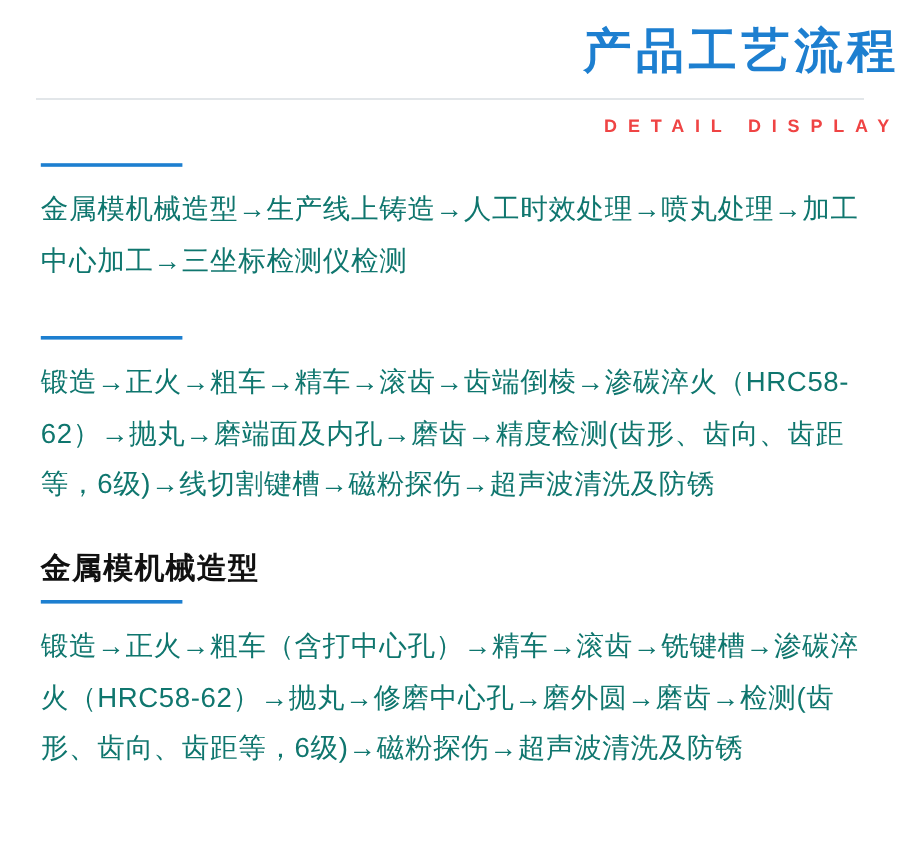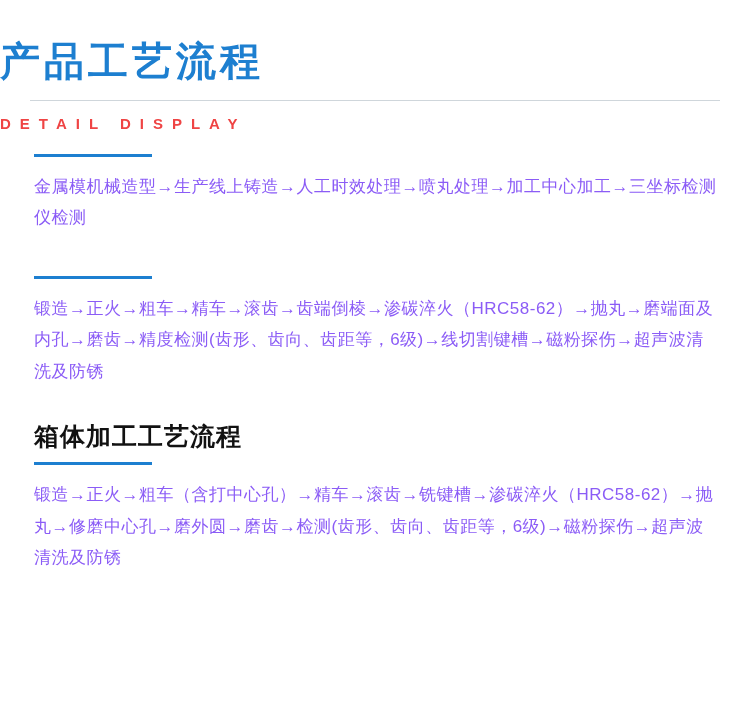--- a/index.html
+++ b/index.html
@@ -16,22 +16,22 @@
   }
   .page {
     position: relative;
     width: 750px;
     height: 716px;
     box-sizing: border-box;
   }
 
   
   .header {
-    padding-top: 36px;
-    text-align: left;
+    padding-top: 18px;
+    text-align: right;
   }
   .main-title {
     font-size: 40px;
     font-weight: bold;
     color: #1d7fd0;
     letter-spacing: 4px;
     line-height: 1.25;
     margin: 0;
   }
   .rule {
@@ -64,23 +64,23 @@
     display: inline-block;
     line-height: 1.25;
   }
   .title-underline {
     width: 118px;
     height: 3px;
     background: #1d7fd0;
     margin: 0 0 14px 0;
   }
   .section-body {
-    font-size: 17px;
+    font-size: 23px;
     line-height: 1.85;
-    color: #8b5cf6;
+    color: #0f766e;
     letter-spacing: 0.5px;
     max-width: 690px;
   }
   .sp-1 { margin-bottom: 42px; }
   .sp-2 { margin-bottom: 34px; }
   .sp-3 { margin-bottom: 0; }
 </style>
 </head>
 <body>
 
@@ -98,19 +98,19 @@
       <div class="title-underline"></div>
       <div class="section-body">金属模机械造型→生产线上铸造→人工时效处理→喷丸处理→加工中心加工→三坐标检测仪检测</div>
     </div>
 
     <div class="section sp-2">
       <div class="title-underline"></div>
       <div class="section-body">锻造→正火→粗车→精车→滚齿→齿端倒棱→渗碳淬火（HRC58-62）→抛丸→磨端面及内孔→磨齿→精度检测(齿形、齿向、齿距等，6级)→线切割键槽→磁粉探伤→超声波清洗及防锈</div>
     </div>
 
     <div class="section sp-3">
-      <div class="section-title">箱体加工工艺流程</div>
+      <div class="section-title">金属模机械造型</div>
       <div class="title-underline"></div>
       <div class="section-body">锻造→正火→粗车（含打中心孔）→精车→滚齿→铣键槽→渗碳淬火（HRC58-62）→抛丸→修磨中心孔→磨外圆→磨齿→检测(齿形、齿向、齿距等，6级)→磁粉探伤→超声波清洗及防锈</div>
     </div>
 
   </div>
 </div>
 
 </body></html>

